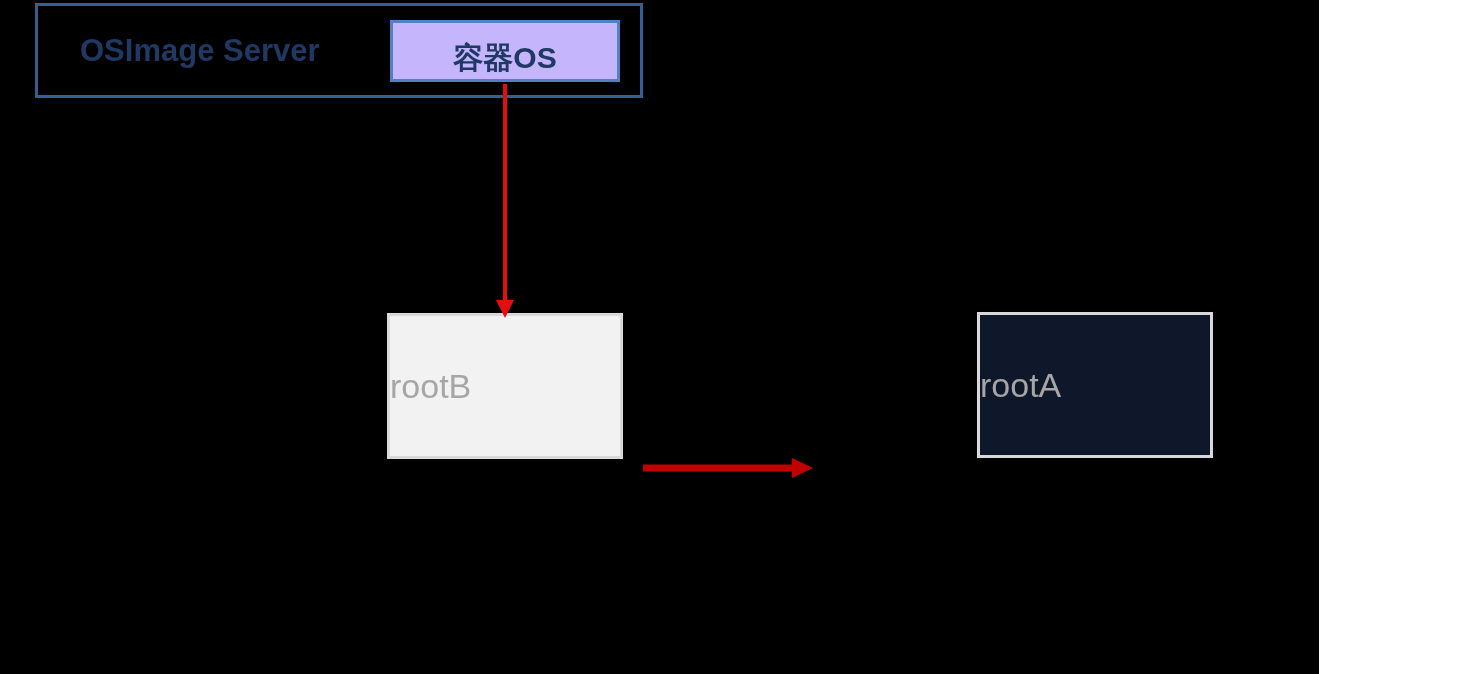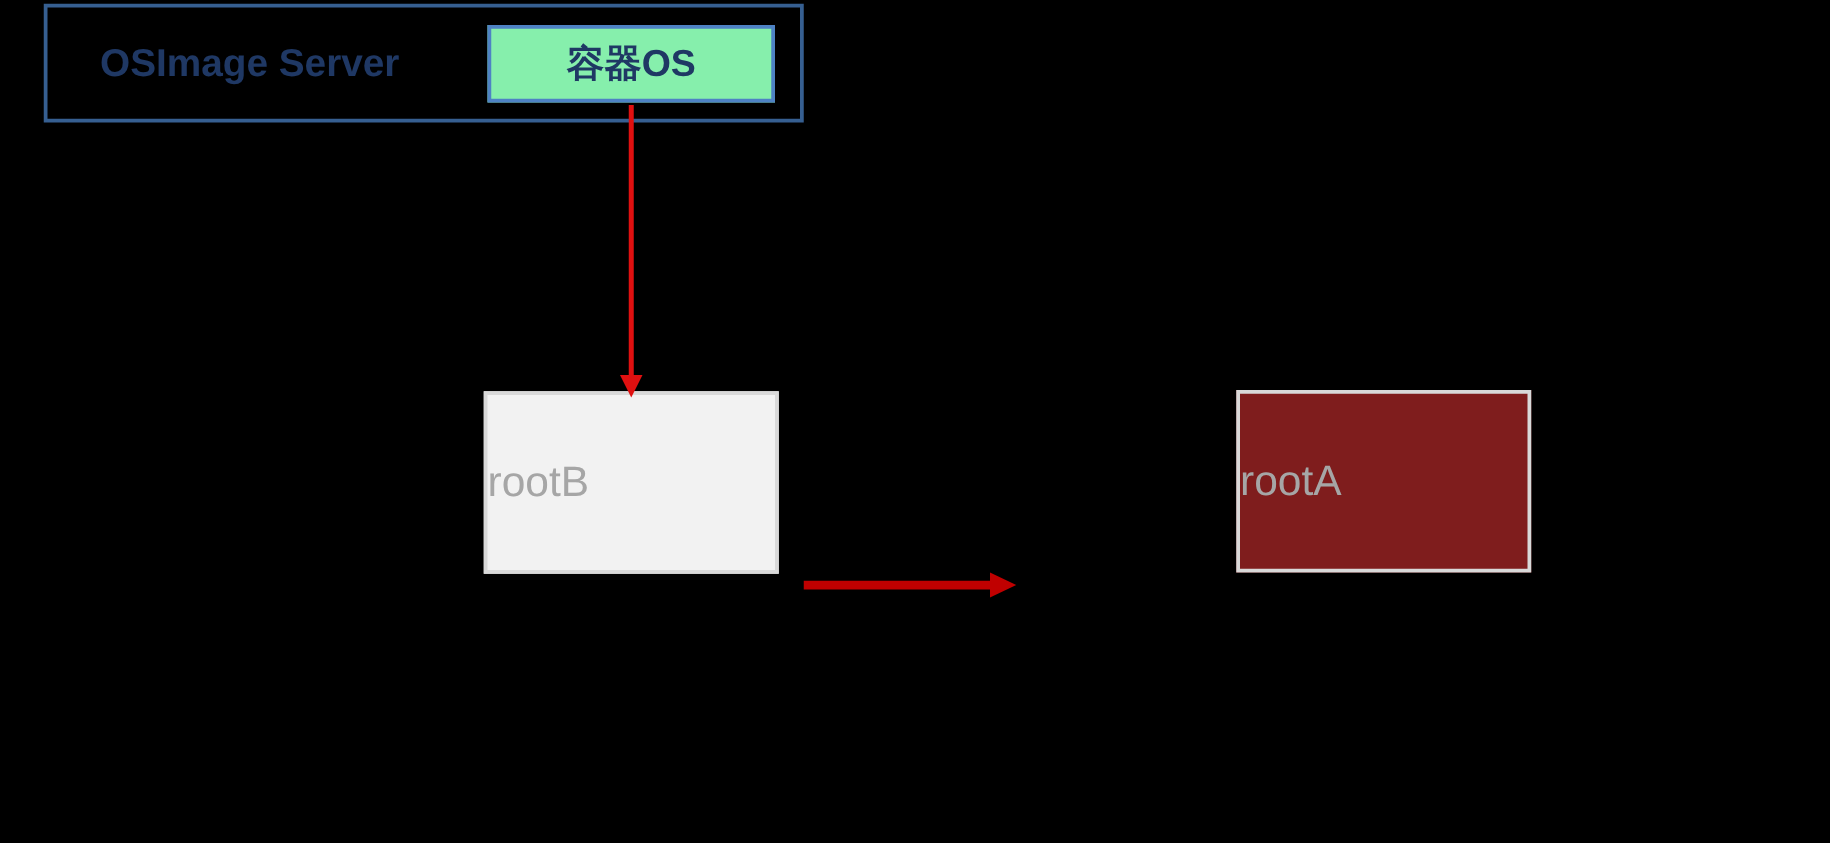--- a/index.html
+++ b/index.html
@@ -5,21 +5,21 @@
   html, body {
     margin: 0;
     padding: 0;
     width: 1464px;
     height: 674px;
     overflow: hidden;
     font-family: "Liberation Sans", sans-serif;
   }
   .canvas {
     position: relative;
-    width: 1464px;
+    width: 1319px;
     height: 674px;
     background: #000000;
   }
   .server-box {
     position: absolute;
     left: 35px;
     top: 3px;
     width: 608px;
     height: 95px;
     box-sizing: border-box;
@@ -92,29 +92,29 @@
 </style>
 </head>
 <body>
 
 <div class="canvas" style="background-color: rgb(0, 0, 0);">
 
   <div class="server-box" style="border-color: rgb(54, 95, 145);">
     <span class="server-label" style="color: rgb(31, 56, 100);">OSImage Server</span>
   </div>
 
-  <div class="container-os-box" style="background-color: #86efac; border-color: rgb(78, 130, 196);">
+  <div class="container-os-box" style="background-color: #c4b5fd; border-color: rgb(78, 130, 196); align-items: flex-end;">
     <span class="container-os-label" style="color: rgb(31, 56, 100);">容器OS</span>
   </div>
 
   <div class="root-box root-box-b" style="background-color: rgb(242, 242, 242); border-color: rgb(217, 217, 217);">
     <span class="root-label" style="color: rgb(166, 166, 166);">rootB</span>
   </div>
 
-  <div class="root-box root-box-a" style="background-color: #7f1d1d; border-color: rgb(217, 217, 217); margin-left: 12px;">
+  <div class="root-box root-box-a" style="background-color: #0f172a; border-color: rgb(217, 217, 217);">
     <span class="root-label" style="color: rgb(166, 166, 166);">rootA</span>
   </div>
 
   <svg class="arrows-layer" width="1464" height="674" viewBox="0 0 1464 674">
     <g>
       <line x1="505" y1="84" x2="505" y2="301" stroke-width="4" style="stroke: rgb(224, 16, 16);"></line>
       <polygon points="496,300 514,300 505,318" style="fill: rgb(224, 16, 16);"></polygon>
     </g>
     <g>
       <line x1="643" y1="468" x2="794" y2="468" stroke-width="7" style="stroke: rgb(192, 0, 0);"></line>

